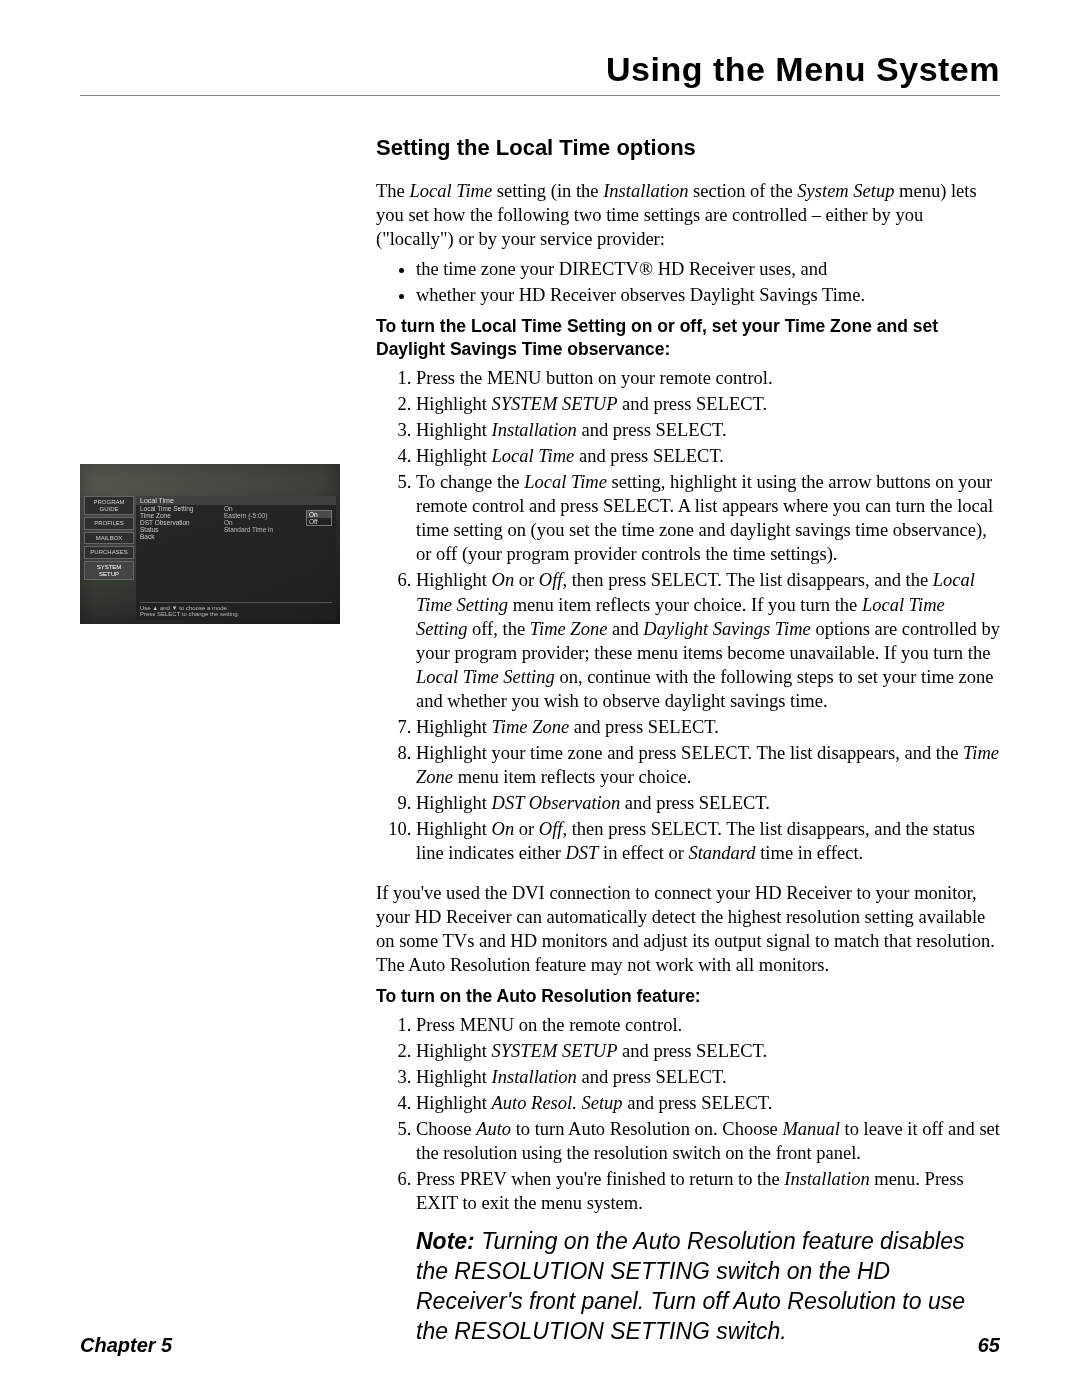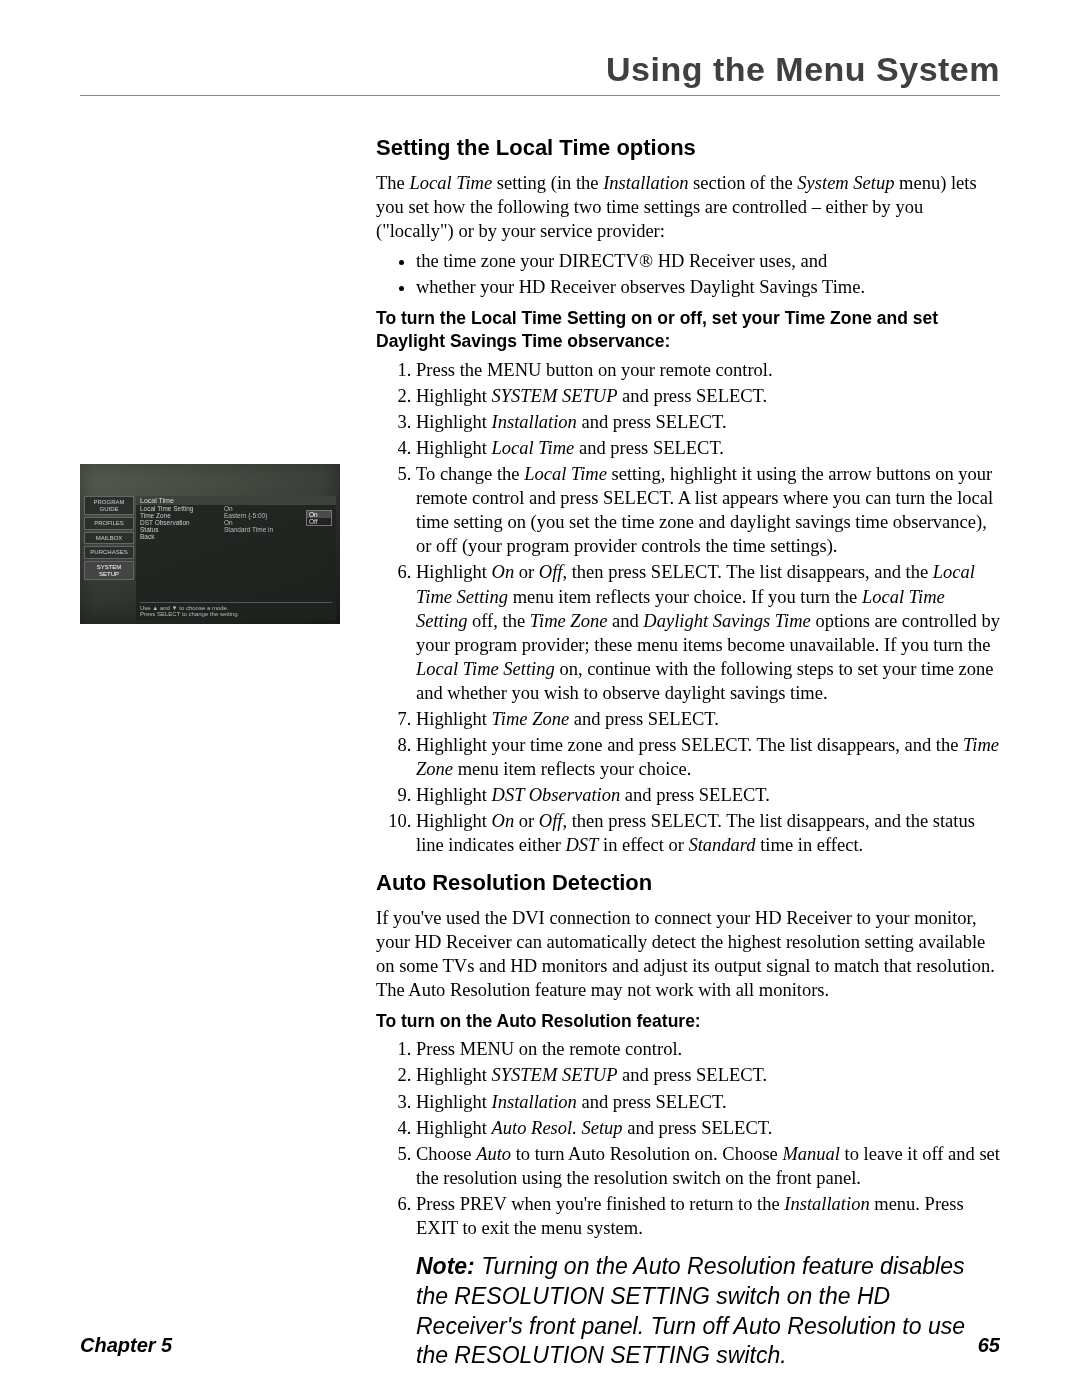--- a/index.html
+++ b/index.html
@@ -17,21 +17,21 @@
     padding: 50px 80px 40px 80px;
     box-sizing: border-box;
     height: 100%;
     position: relative;
   }
   .header-title {
     text-align: right;
     font-family: Arial, Helvetica, sans-serif;
     font-weight: 800;
     font-size: 34px;
-    color: #404040;
+    color: #000000;
     letter-spacing: 0.5px;
     margin-bottom: 6px;
   }
   .rule {
     border: none;
     border-top: 1px solid #888;
     margin: 0 0 38px 0;
   }
   .content {
     display: flex;
@@ -45,21 +45,21 @@
     flex: 1;
     font-size: 18.5px;
     line-height: 1.30;
   }
   .section-heading {
     font-family: "Segoe UI", Arial, Helvetica, sans-serif;
     font-weight: 700;
     font-size: 22px;
     margin: 0 0 6px 0;
   }
-  .para { margin: 8px 0 6px 0; }
+  .para { margin: 16px 0 6px 0; }
   ul.bullets {
     margin: 2px 0 6px 0;
     padding-left: 40px;
   }
   ul.bullets li { margin-bottom: 2px; }
   .bold-run {
     font-family: Arial, Helvetica, sans-serif;
     font-weight: 700;
     font-size: 17.5px;
     margin: 8px 0 4px 0;
@@ -222,21 +222,20 @@
         <li>Highlight <em class="term">Installation</em> and press SELECT.</li>
         <li>Highlight <em class="term">Local Time</em> and press SELECT.</li>
         <li>To change the <em class="term">Local Time</em> setting, highlight it using the arrow buttons on your remote control and press SELECT. A list appears where you can turn the local time setting on (you set the time zone and daylight savings time observance), or off (your program provider controls the time settings).</li>
         <li>Highlight <em class="term">On</em> or <em class="term">Off</em>, then press SELECT. The list disappears, and the <em class="term">Local Time Setting</em> menu item reflects your choice. If you turn the <em class="term">Local Time Setting</em> off, the <em class="term">Time Zone</em> and <em class="term">Daylight Savings Time</em> options are controlled by your program provider; these menu items become unavailable. If you turn the <em class="term">Local Time Setting</em> on, continue with the following steps to set your time zone and whether you wish to observe daylight savings time.</li>
         <li>Highlight <em class="term">Time Zone</em> and press SELECT.</li>
         <li>Highlight your time zone and press SELECT. The list disappears, and the <em class="term">Time Zone</em> menu item reflects your choice.</li>
         <li>Highlight <em class="term">DST Observation</em> and press SELECT.</li>
         <li>Highlight <em class="term">On</em> or <em class="term">Off</em>, then press SELECT. The list disappears, and the status line indicates either <em class="term">DST</em> in effect or <em class="term">Standard</em> time in effect.</li>
       </ol>
 
-      <div class="section-heading">Auto Resolution Detection</div>
       <p class="para">If you've used the DVI connection to connect your HD Receiver to your monitor, your HD Receiver can automatically detect the highest resolution setting available on some TVs and HD monitors and adjust its output signal to match that resolution. The Auto Resolution feature may not work with all monitors.</p>
       <div class="bold-run">To turn on the Auto Resolution feature:</div>
       <ol class="steps">
         <li>Press MENU on the remote control.</li>
         <li>Highlight <em class="term">SYSTEM SETUP</em> and press SELECT.</li>
         <li>Highlight <em class="term">Installation</em> and press SELECT.</li>
         <li>Highlight <em class="term">Auto Resol. Setup</em> and press SELECT.</li>
         <li>Choose <em class="term">Auto</em> to turn Auto Resolution on. Choose <em class="term">Manual</em> to leave it off and set the resolution using the resolution switch on the front panel.</li>
         <li>Press PREV when you're finished to return to the <em class="term">Installation</em> menu. Press EXIT to exit the menu system.</li>
       </ol>

